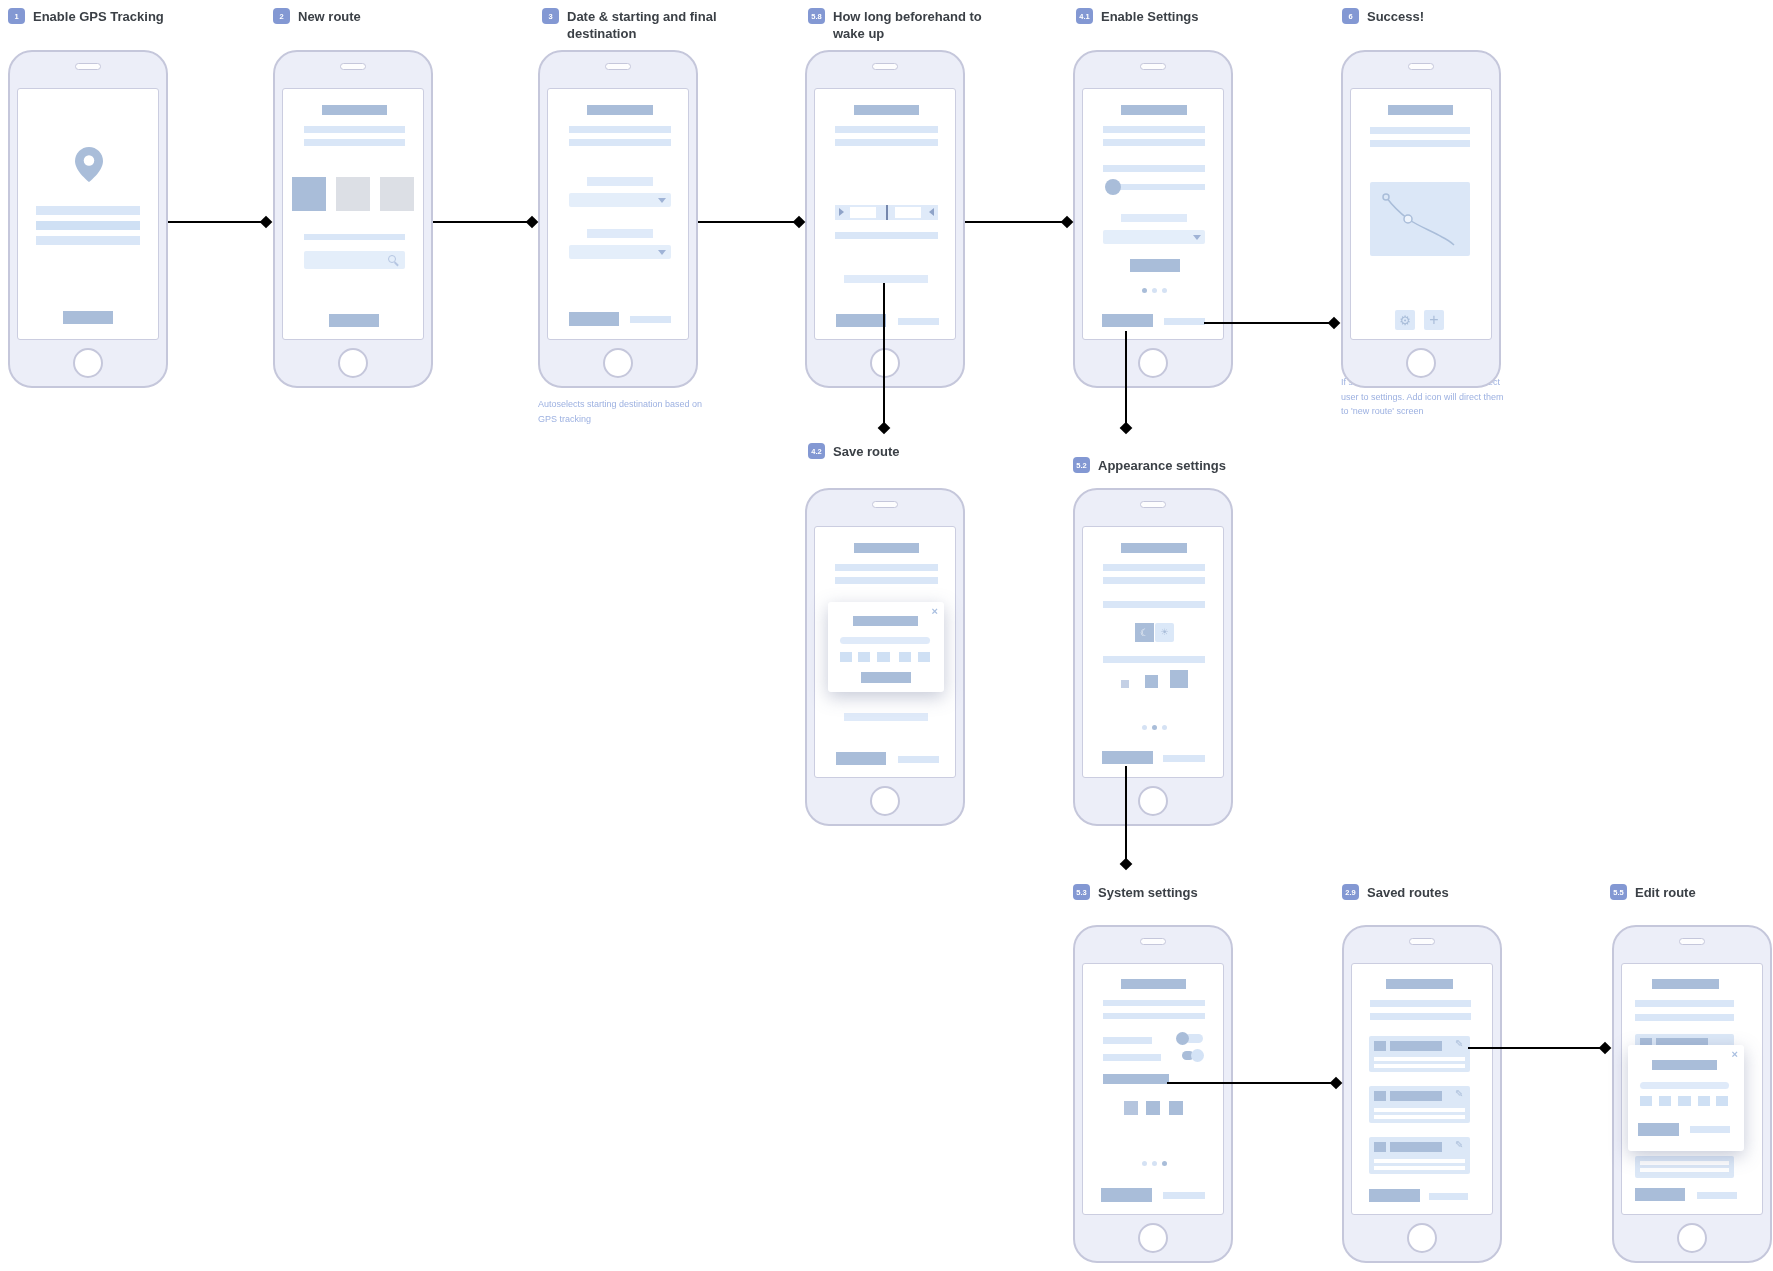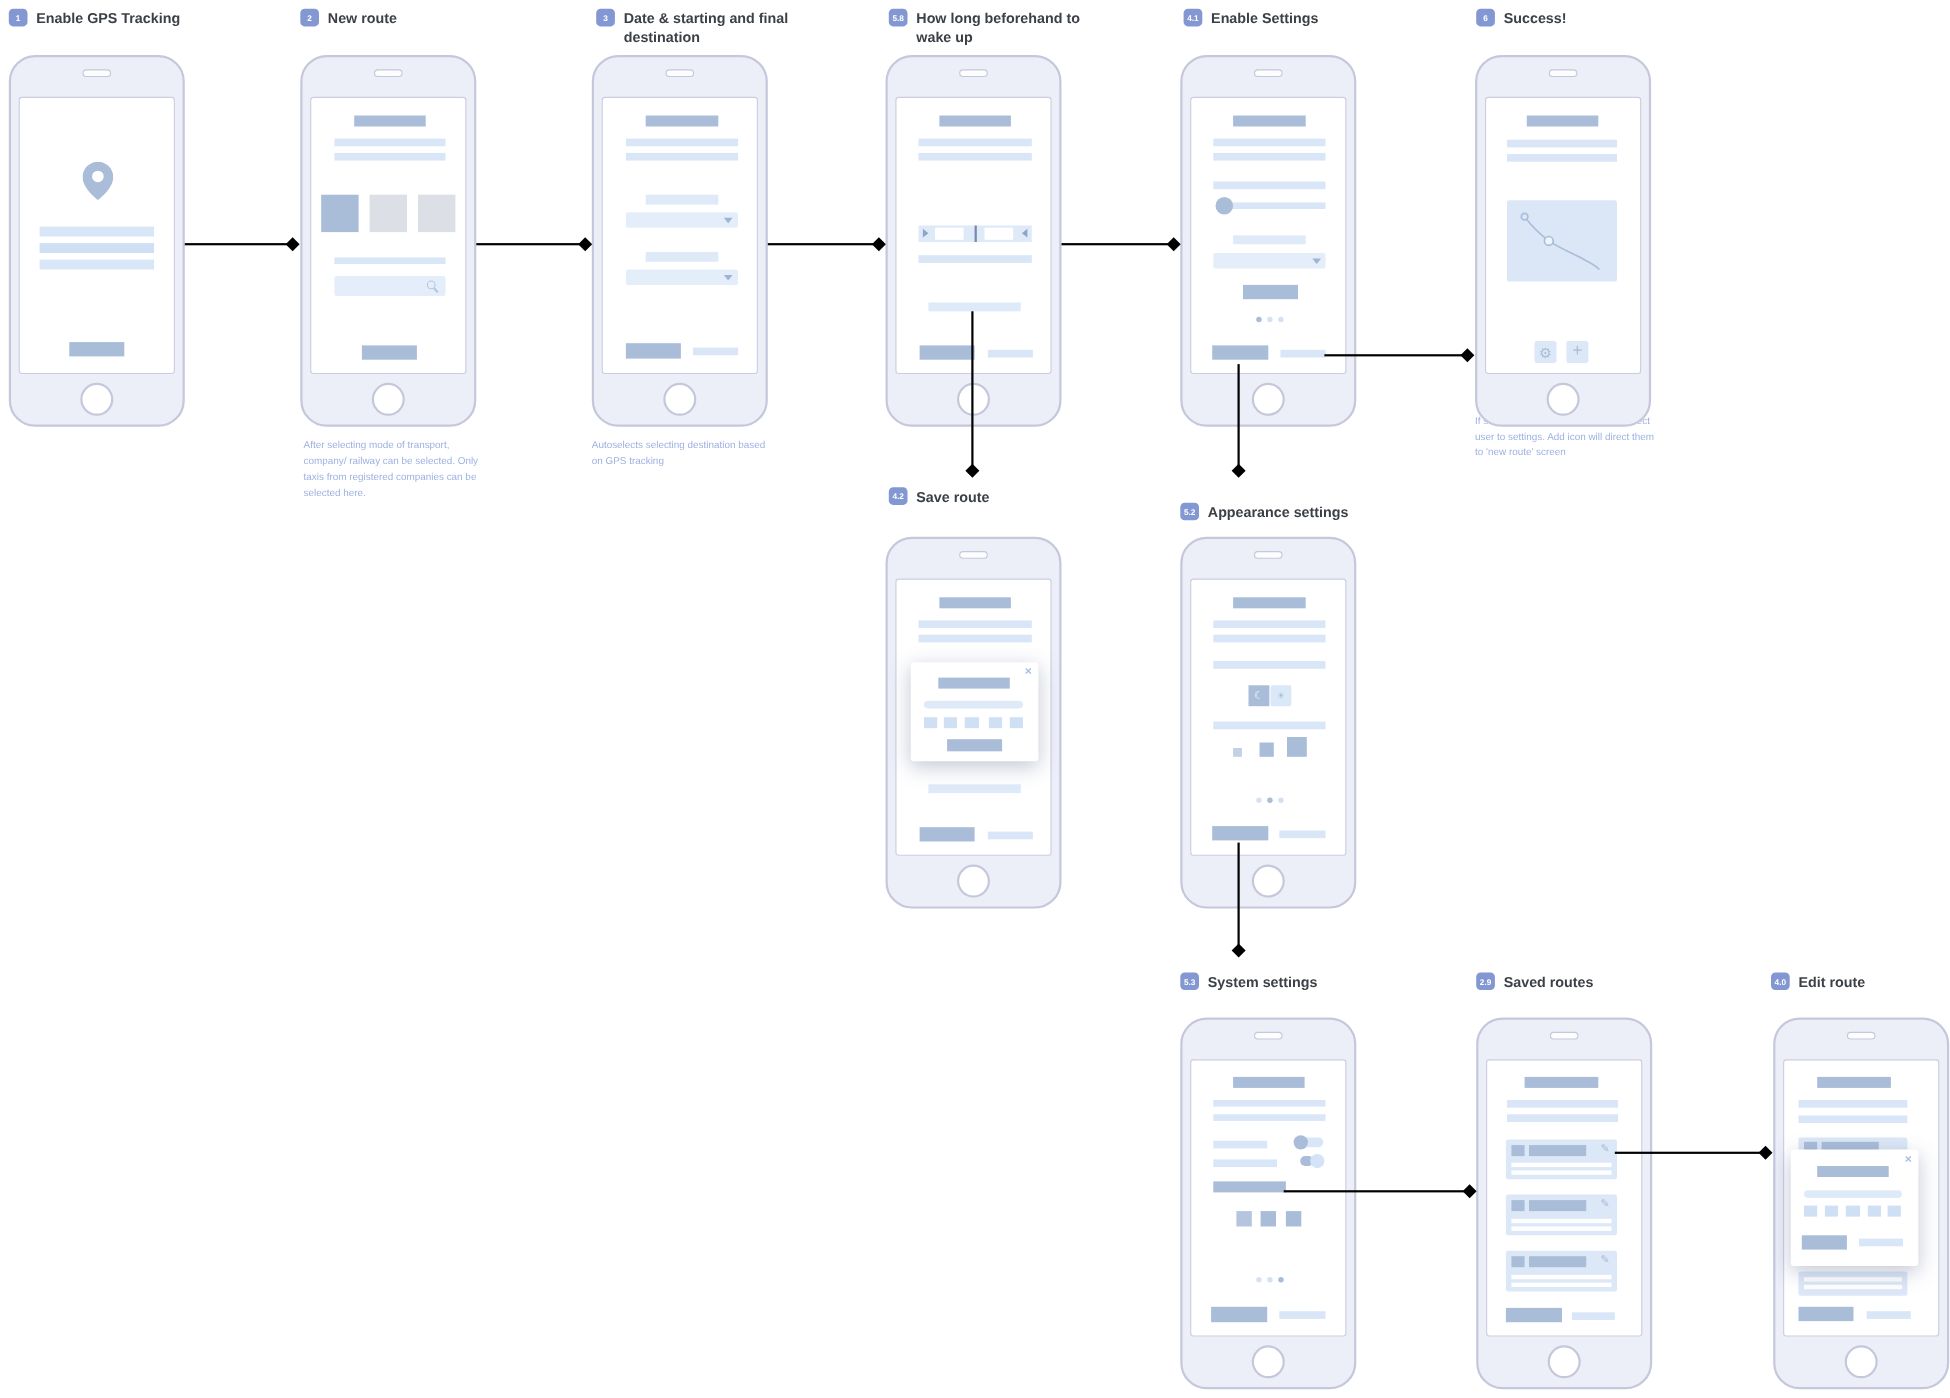--- a/index.html
+++ b/index.html
@@ -92,26 +92,25 @@
   </div>
   <div class="hdr" style="left:1073px;top:884px">
     <span class="badge">5.3</span>
     <span class="t">System settings</span>
   </div>
   <div class="hdr" style="left:1342px;top:884px">
     <span class="badge">2.9</span>
     <span class="t">Saved routes</span>
   </div>
   <div class="hdr" style="left:1610px;top:884px">
-    <span class="badge">4.0</span>
+    <span class="badge">5.5</span>
     <span class="t">Edit route</span>
   </div>
 
-  <div class="note" style="left:276px;top:397px;width:172px">After selecting mode of transport, company/ railway can be selected. Only taxis from registered companies can be selected here.</div>
-  <div class="note" style="left:538px;top:397px;width:168px">Autoselects selecting destination based on GPS tracking</div>
+  <div class="note" style="left:538px;top:397px;width:168px">Autoselects starting destination based on GPS tracking</div>
   <div class="note" style="left:1341px;top:375px;width:172px">If skipped previously, cog icon will direct user to settings. Add icon will direct them to 'new route' screen</div>
 
   <div class="phone" style="left:8px;top:50px">
     <div class="speaker"></div>
     <div class="screen">
       <svg class="abs" style="left:57px;top:58px" width="28" height="35" viewBox="0 0 24 30">
         <path d="M12 0 C5.4 0 0 5.4 0 12 c0 9 12 18 12 18 s12 -9 12 -18 C24 5.4 18.6 0 12 0 z" fill="#a9bdd9"></path>
         <circle cx="12" cy="11.5" r="4.5" fill="#ffffff"></circle>
       </svg>
       <div class="ln" style="left:18px;top:117px;width:104px;height:9px"></div>

